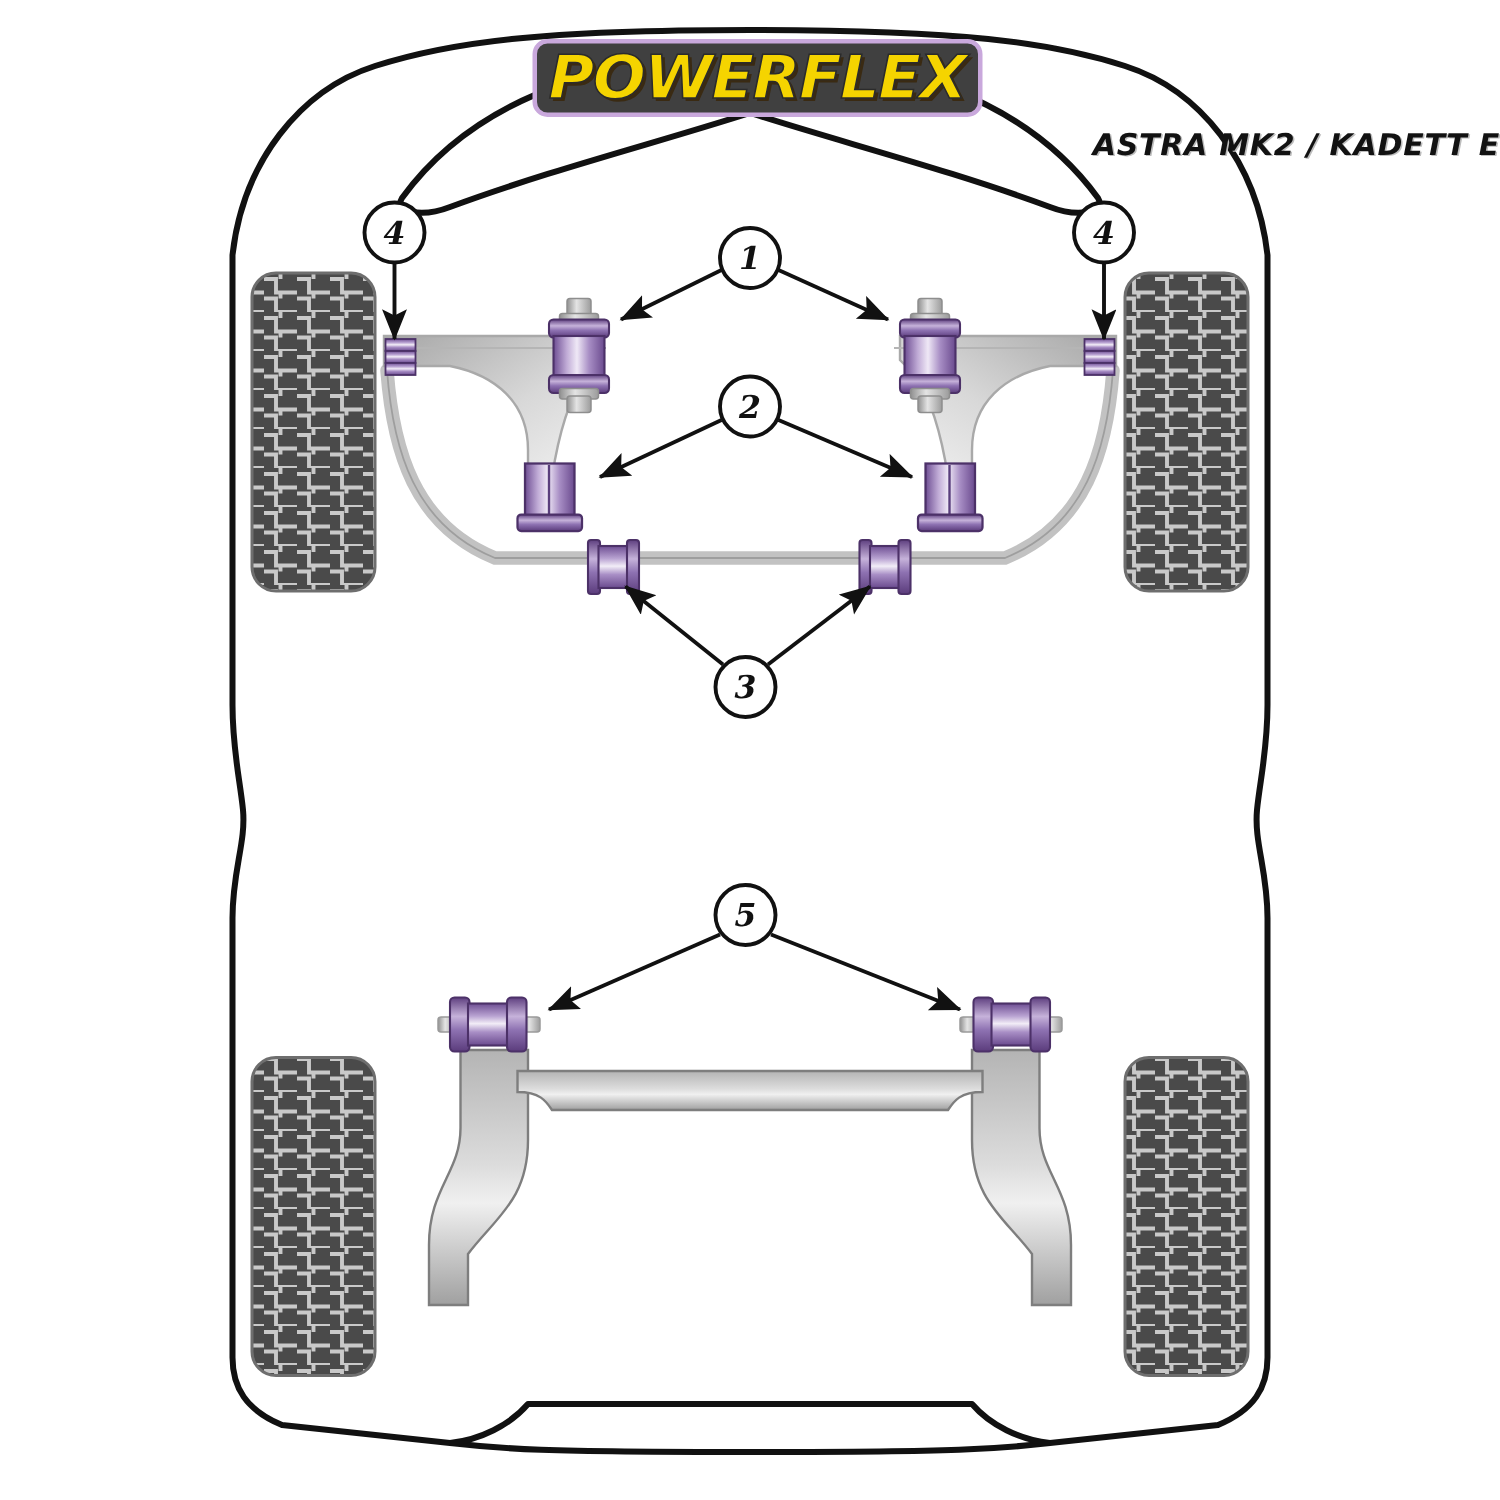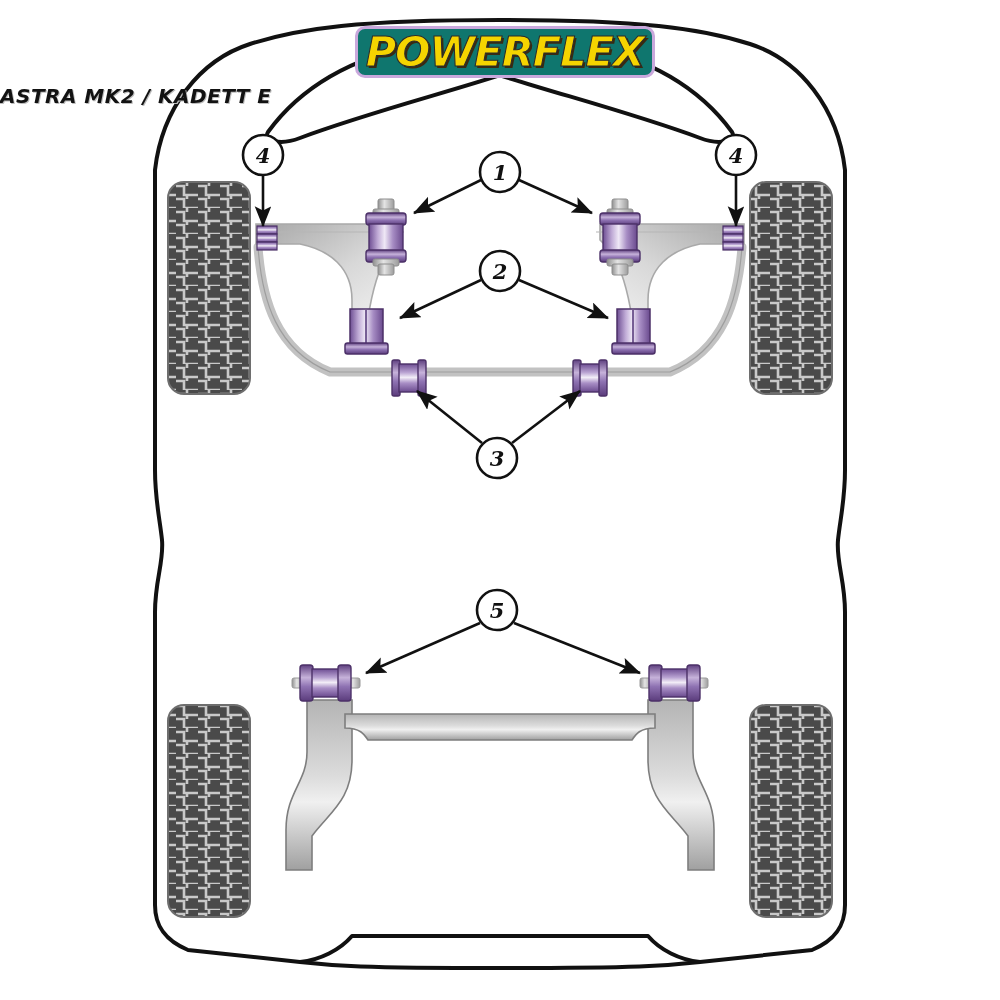--- a/index.html
+++ b/index.html
@@ -3,39 +3,39 @@
 <meta charset="utf-8">
 <style>
   html,body{margin:0;padding:0;background:#ffffff;}
   body{width:1000px;height:1000px;overflow:hidden;
        font-family:"Liberation Sans",sans-serif;}
   #stage{position:relative;width:1000px;height:1000px;background:#fff;}
   svg{display:block;}
   .brandwrap{position:absolute;left:355px;top:26px;width:300px;height:52px;}
   .brandbox{
     width:100%;height:100%;
-    background:#0f766e;
+    background:#404040;
     border:3px solid #C9A8DC;
     border-radius:10px;
     box-sizing:border-box;
     display:flex;align-items:center;justify-content:center;
   }
   .brandtext{
     font-family:"DejaVu Sans",sans-serif;
     font-weight:bold;font-style:italic;
     font-size:40px;line-height:1;
     color:#F5D400;
     letter-spacing:-1px;
     -webkit-text-stroke:1px #2b2b2b;
     text-shadow:2px 2px 0 #3a2a12;
     white-space:nowrap;
     transform:scaleX(1.04);
   }
   .subtitle{
-    position:absolute;left:0;top:84px;width:1000px;text-align:left;
+    position:absolute;left:0;top:84px;width:1000px;text-align:right;
     font-family:"DejaVu Sans",sans-serif;
     font-weight:bold;font-style:italic;
     font-size:20px;letter-spacing:0.5px;color:#121212;
     text-shadow:1px 1px 0 #bdbdbd;
   }
   .cnum{
     font-family:"DejaVu Serif",serif;
     font-weight:bold;font-style:italic;
     font-size:21px;fill:#111;
   }

